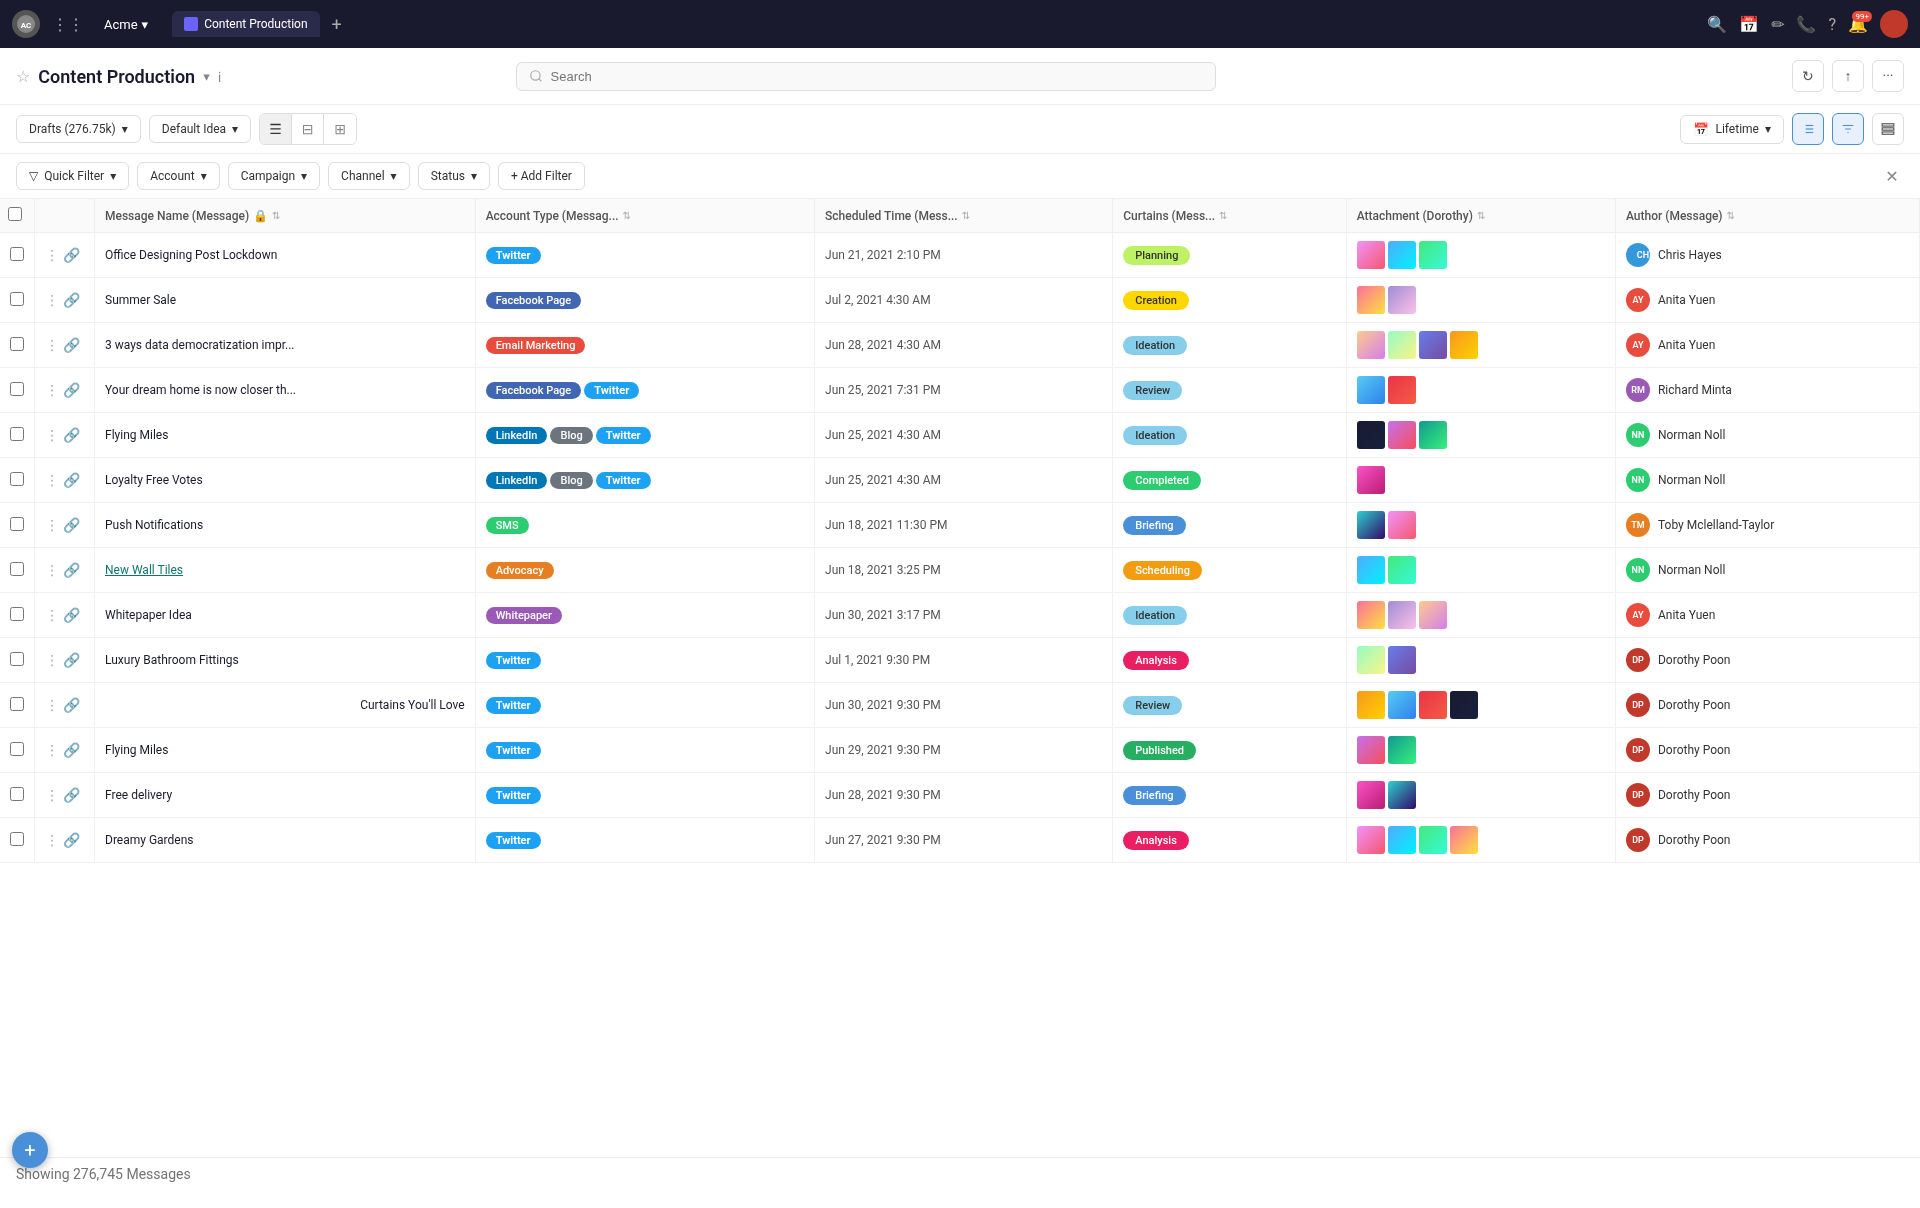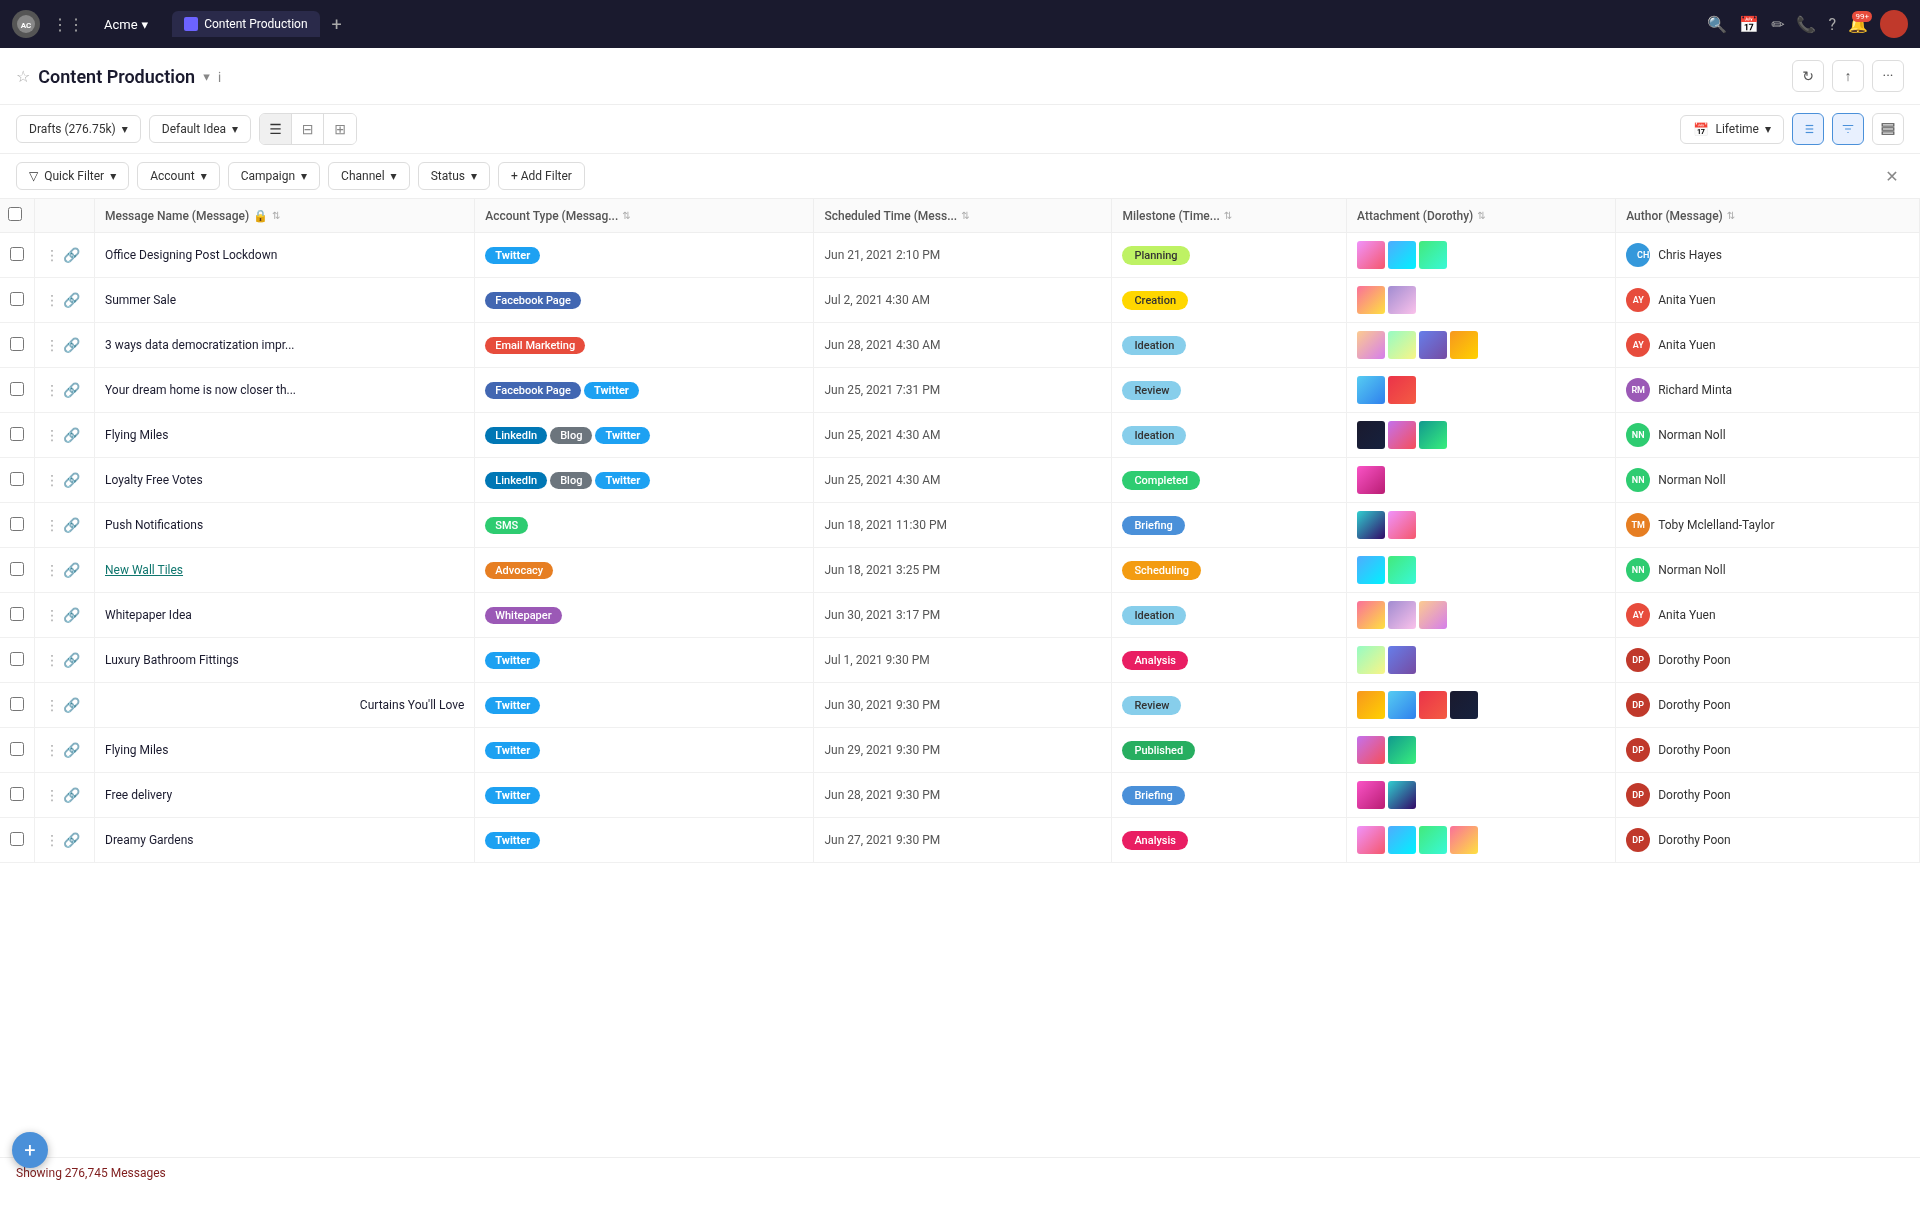--- a/index.html
+++ b/index.html
@@ -113,21 +113,21 @@
     
     .thumb-row { display: flex; gap: 3px; align-items: center; }
     .thumb-img { width: 28px; height: 28px; border-radius: 3px; display: inline-block; }
 
     
     .author-cell { display: flex; align-items: center; gap: 8px; }
     .author-avatar { width: 24px; height: 24px; border-radius: 50%; background: #ccc; display: flex; align-items: center; justify-content: center; font-size: 9px; color: #fff; font-weight: 600; }
     .author-name { font-size: 12px; color: #333; }
 
     
-    .status-bar { padding: 8px 16px; background: #fff; border-top: 1px solid #eee; font-size: 12px; color: #7f1d1d; }
+    .status-bar { padding: 8px 16px; background: #fff; border-top: 1px solid #eee; font-size: 14px; color: #737373; }
 
     
     .fab { position: fixed; bottom: 40px; left: 12px; width: 36px; height: 36px; background: #4a90d9; border-radius: 50%; display: flex; align-items: center; justify-content: center; color: #fff; font-size: 20px; cursor: pointer; box-shadow: 0 2px 8px rgba(0,0,0,0.3); z-index: 100; }
 
     .col-checkbox { width: 30px; min-width: 30px; }
     .col-actions { width: 60px; min-width: 60px; }
     .col-name { min-width: 200px; }
     .col-account { min-width: 180px; }
     .col-scheduled { min-width: 160px; }
     .col-milestone { min-width: 130px; }
@@ -190,20 +190,27 @@
     <div class="nav-avatar"></div>
   </div>
 </div>
 
 <div class="main-header">
   <div class="page-title-area">
     <span class="star-icon">☆</span>
     <span class="page-title">Content Production</span>
     <span class="chevron-icon">▾</span>
     <span class="info-icon">ℹ</span>
+  </div>
+  <div class="search-bar">
+    <svg width="14" height="14" viewBox="0 0 24 24" fill="none" stroke="#aaa" stroke-width="2">
+      <circle cx="11" cy="11" r="8"></circle>
+        <path d="m21 21-4.35-4.35"></path>
+    </svg>
+    <input type="text" placeholder="Search" style="">
   </div>
   <div class="header-actions">
     <div class="icon-btn">↻</div>
     <div class="icon-btn">↑</div>
     <div class="icon-btn">···</div>
   </div>
 </div>
 
 <div class="second-toolbar">
   <div class="dropdown-btn">
@@ -298,21 +305,21 @@
           </span>
         </th>
         <th class="col-scheduled">
           <span class="th-sort">
             <span>Scheduled Time (Mess...</span>
             <span class="sort-arrow">⇅</span>
           </span>
         </th>
         <th class="col-milestone">
           <span class="th-sort">
-            <span>Milestone (Time...</span>
+            <span>Curtains (Mess...</span>
             <span class="sort-arrow">⇅</span>
           </span>
         </th>
         <th class="col-attachment">
           <span class="th-sort">
             <span>Attachment (Dorothy)</span>
             <span class="sort-arrow">⇅</span>
           </span>
         </th>
         <th class="col-author">

